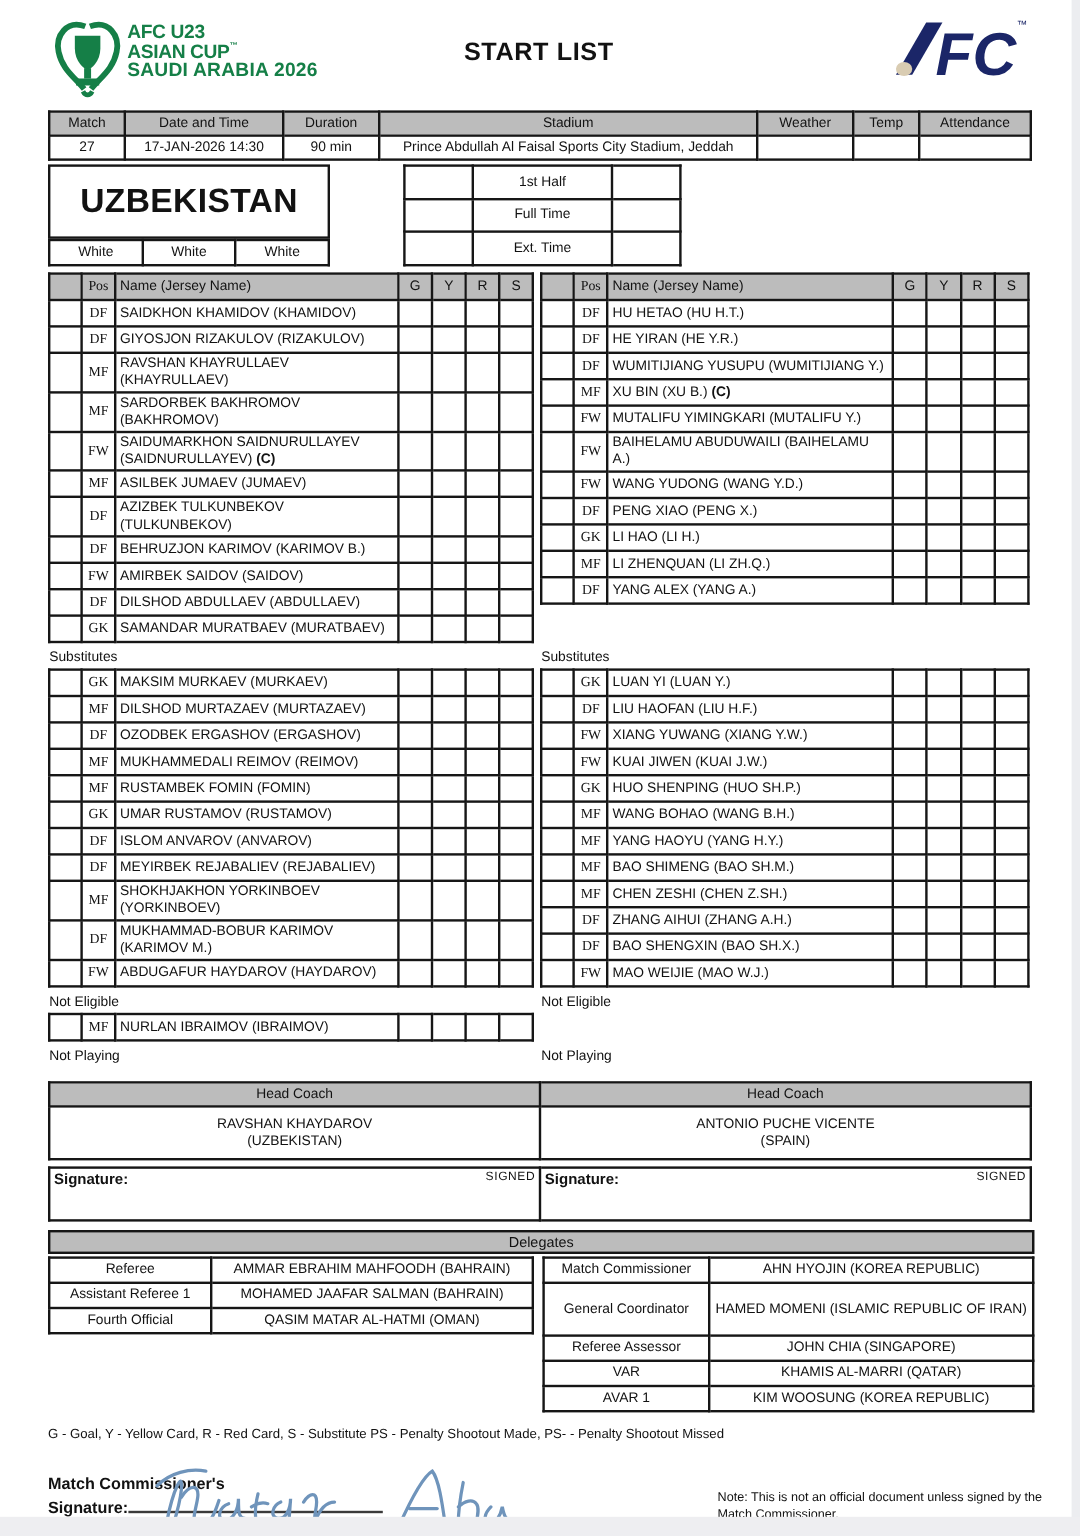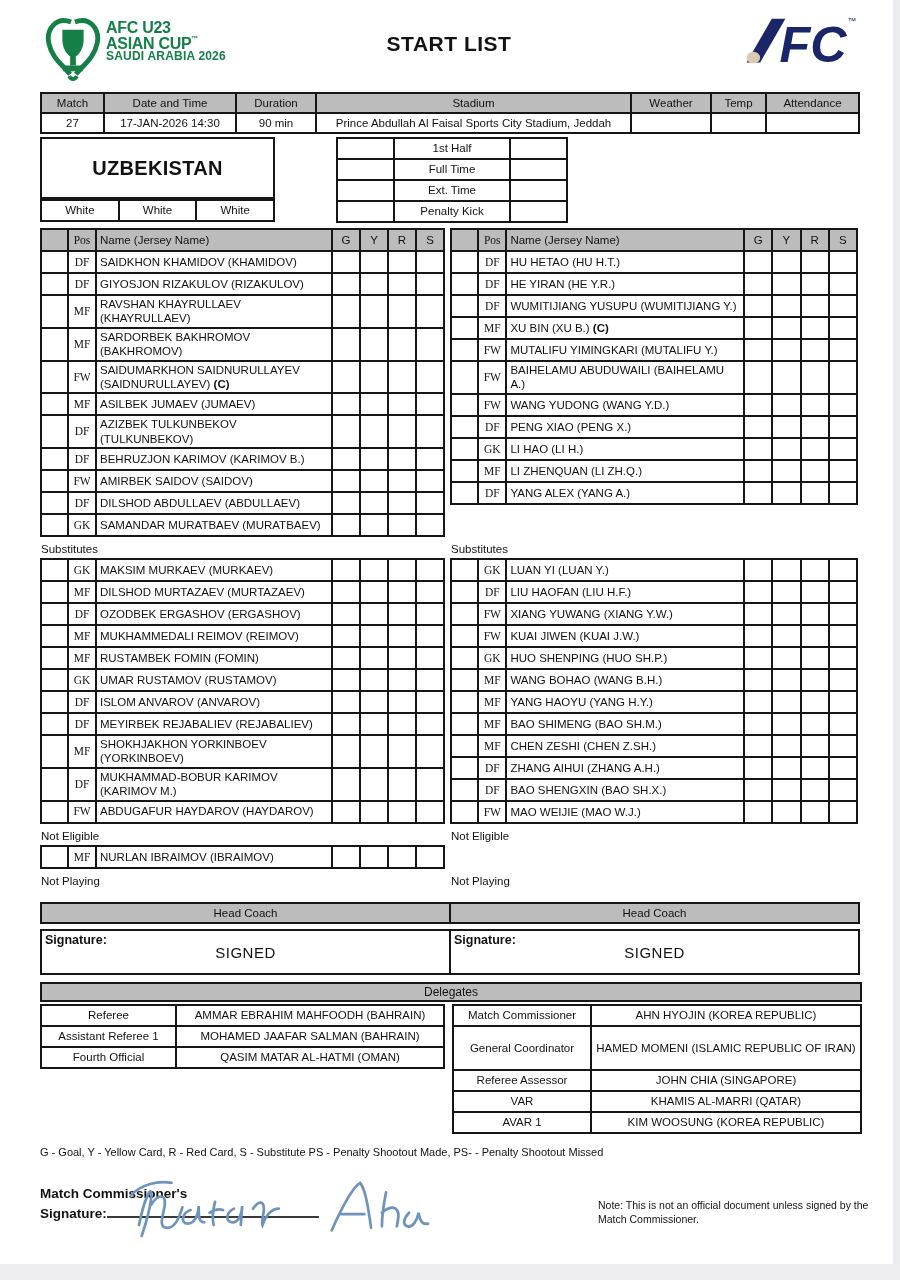--- a/index.html
+++ b/index.html
@@ -5,40 +5,40 @@
   html,body{margin:0;padding:0;}
   body{width:900px;height:1280px;background:#fff;font-family:"Liberation Sans","DejaVu Sans",sans-serif;color:#121212;overflow:hidden;position:relative;}
   .page{position:relative;width:900px;height:1280px;}
   .edge-r{position:absolute;right:0;top:0;width:7px;height:100%;background:#ecedf0;}
   .edge-b{position:absolute;left:0;bottom:0;width:100%;height:16px;background:#eeeef1;}
   .content{position:relative;padding:0 42px 0 40px;}
 
   
   .hdr{position:relative;height:92px;}
   .tlogo{position:absolute;left:4px;top:14px;display:flex;align-items:flex-start;gap:4px;}
-  .tlogo-text{color:#157f47;font-weight:bold;line-height:0.98;letter-spacing:-0.3px;padding-top:6px;} .tl3{font-size:12px;letter-spacing:0.2px;}
+  .tlogo-text{color:#157f47;font-weight:bold;line-height:0.98;letter-spacing:-0.3px;padding-top:6px;} .tl3{font-size:16px;letter-spacing:0.2px;}
   .tm{font-size:7px;vertical-align:top;}
   .page-title{position:absolute;left:0;right:0;top:32px;text-align:center;font-size:21px;font-weight:bold;letter-spacing:0.5px;}
   .afc{position:absolute;right:2px;top:12px;}
 
   
   table{border-collapse:collapse;table-layout:fixed;}
   td{border:2px solid #161616;font-size:11.5px;padding:1px 3px;line-height:1.25;vertical-align:middle;overflow:hidden;}
   .ghead td,.gbar{background:#bcbcbc;}
 
   
   .mi{width:818px;margin-top:0;}
   .mi td{text-align:center;height:16px;}
 
   
   .teams{display:flex;width:818px;margin-top:3px;}
   .tcol{width:235px;}
   .tcol.right{width:232px;}
   .gapcol{width:61px;} .gapcol2{width:60px;}
-  .tname{border:2px solid #161616;height:58px;display:flex;align-items:center;justify-content:center;font-size:20px;font-weight:bold;letter-spacing:0.3px;}
+  .tname{border:2px solid #161616;height:58px;display:flex;align-items:center;justify-content:center;font-size:28px;font-weight:bold;letter-spacing:0.3px;}
   .kit{width:100%;}
   .kit td{text-align:center;height:17px;}
   .score{width:230px;}
   .score td{height:17px;}
   .sc-label{text-align:center;}
 
   
   .rgrid{display:grid;grid-template-columns:403px 408px;column-gap:7px;align-items:start;margin-top:5px;}
   .sec-label{font-size:11.5px;margin:6px 0 3px 1px;}
   table.roster{width:100%;}
@@ -49,21 +49,21 @@
   td.cell-empty{height:18px;}
   .roster td{height:18px;}
 
   
   .hc{width:818px;margin-top:12px;}
   .hc td{height:16px;text-align:center;}
   .hc .hc-name-cell{height:40px;}
   .sigtbl{width:818px;margin-top:5px;}
   .sigtbl td{height:40px;position:relative;vertical-align:top;}
   .sig-word{position:absolute;left:3px;top:2px;font-weight:bold;font-size:12.5px;}
-  .signed{text-align:center;font-size:15px;margin-top:12px;letter-spacing:0.5px;}
+  .signed{text-align:right;font-size:10px;letter-spacing:0.5px;}
 
   
   .dbar{width:818px;margin-top:7px;border:2px solid #161616;background:#bcbcbc;height:16px;text-align:center;font-size:12px;line-height:16px;}
   .dwrap{display:flex;gap:7px;margin-top:2px;align-items:flex-start;text-align:center;}
   table.dleft{width:403px;} table.dright{width:408px;}
   .dg-l{height:17px;} .dg-v{height:17px;}
   td.tall{height:40px;} 
 
   .legend{font-size:11px;margin-top:12px;}
 
@@ -168,25 +168,20 @@
             <tr>
        <td class="sc-box">&nbsp;</td>
        <td class="sc-label">Full Time</td>
        <td class="sc-box">&nbsp;</td>
      </tr>
             <tr>
        <td class="sc-box">&nbsp;</td>
        <td class="sc-label">Ext. Time</td>
        <td class="sc-box">&nbsp;</td>
      </tr>
-            <tr>
-       <td class="sc-box">&nbsp;</td>
-       <td class="sc-label">Penalty Kick</td>
-       <td class="sc-box">&nbsp;</td>
-     </tr>
           </tbody>
       </table>
       <div class="gapcol2"></div>
     </div>
 
     <div class="rgrid">
       <table class="roster">
           <colgroup>
             <col style="width:27px">
             <col style="width:28px">
@@ -699,20 +694,30 @@
 
     <table class="hc">
       <colgroup>
           <col style="width:409px">
           <col style="width:409px">
         </colgroup>
       <tbody>
         <tr class="ghead">
           <td>Head Coach</td>
           <td>Head Coach</td>
+        </tr>
+        <tr>
+          <td class="hc-name-cell">
+            <div>RAVSHAN KHAYDAROV</div>
+            <div>(UZBEKISTAN)</div>
+          </td>
+          <td class="hc-name-cell">
+            <div>ANTONIO PUCHE VICENTE</div>
+            <div>(SPAIN)</div>
+          </td>
         </tr>
       </tbody>
     </table>
 
     <table class="sigtbl">
       <colgroup>
           <col style="width:409px">
           <col style="width:409px">
         </colgroup>
       <tbody>

